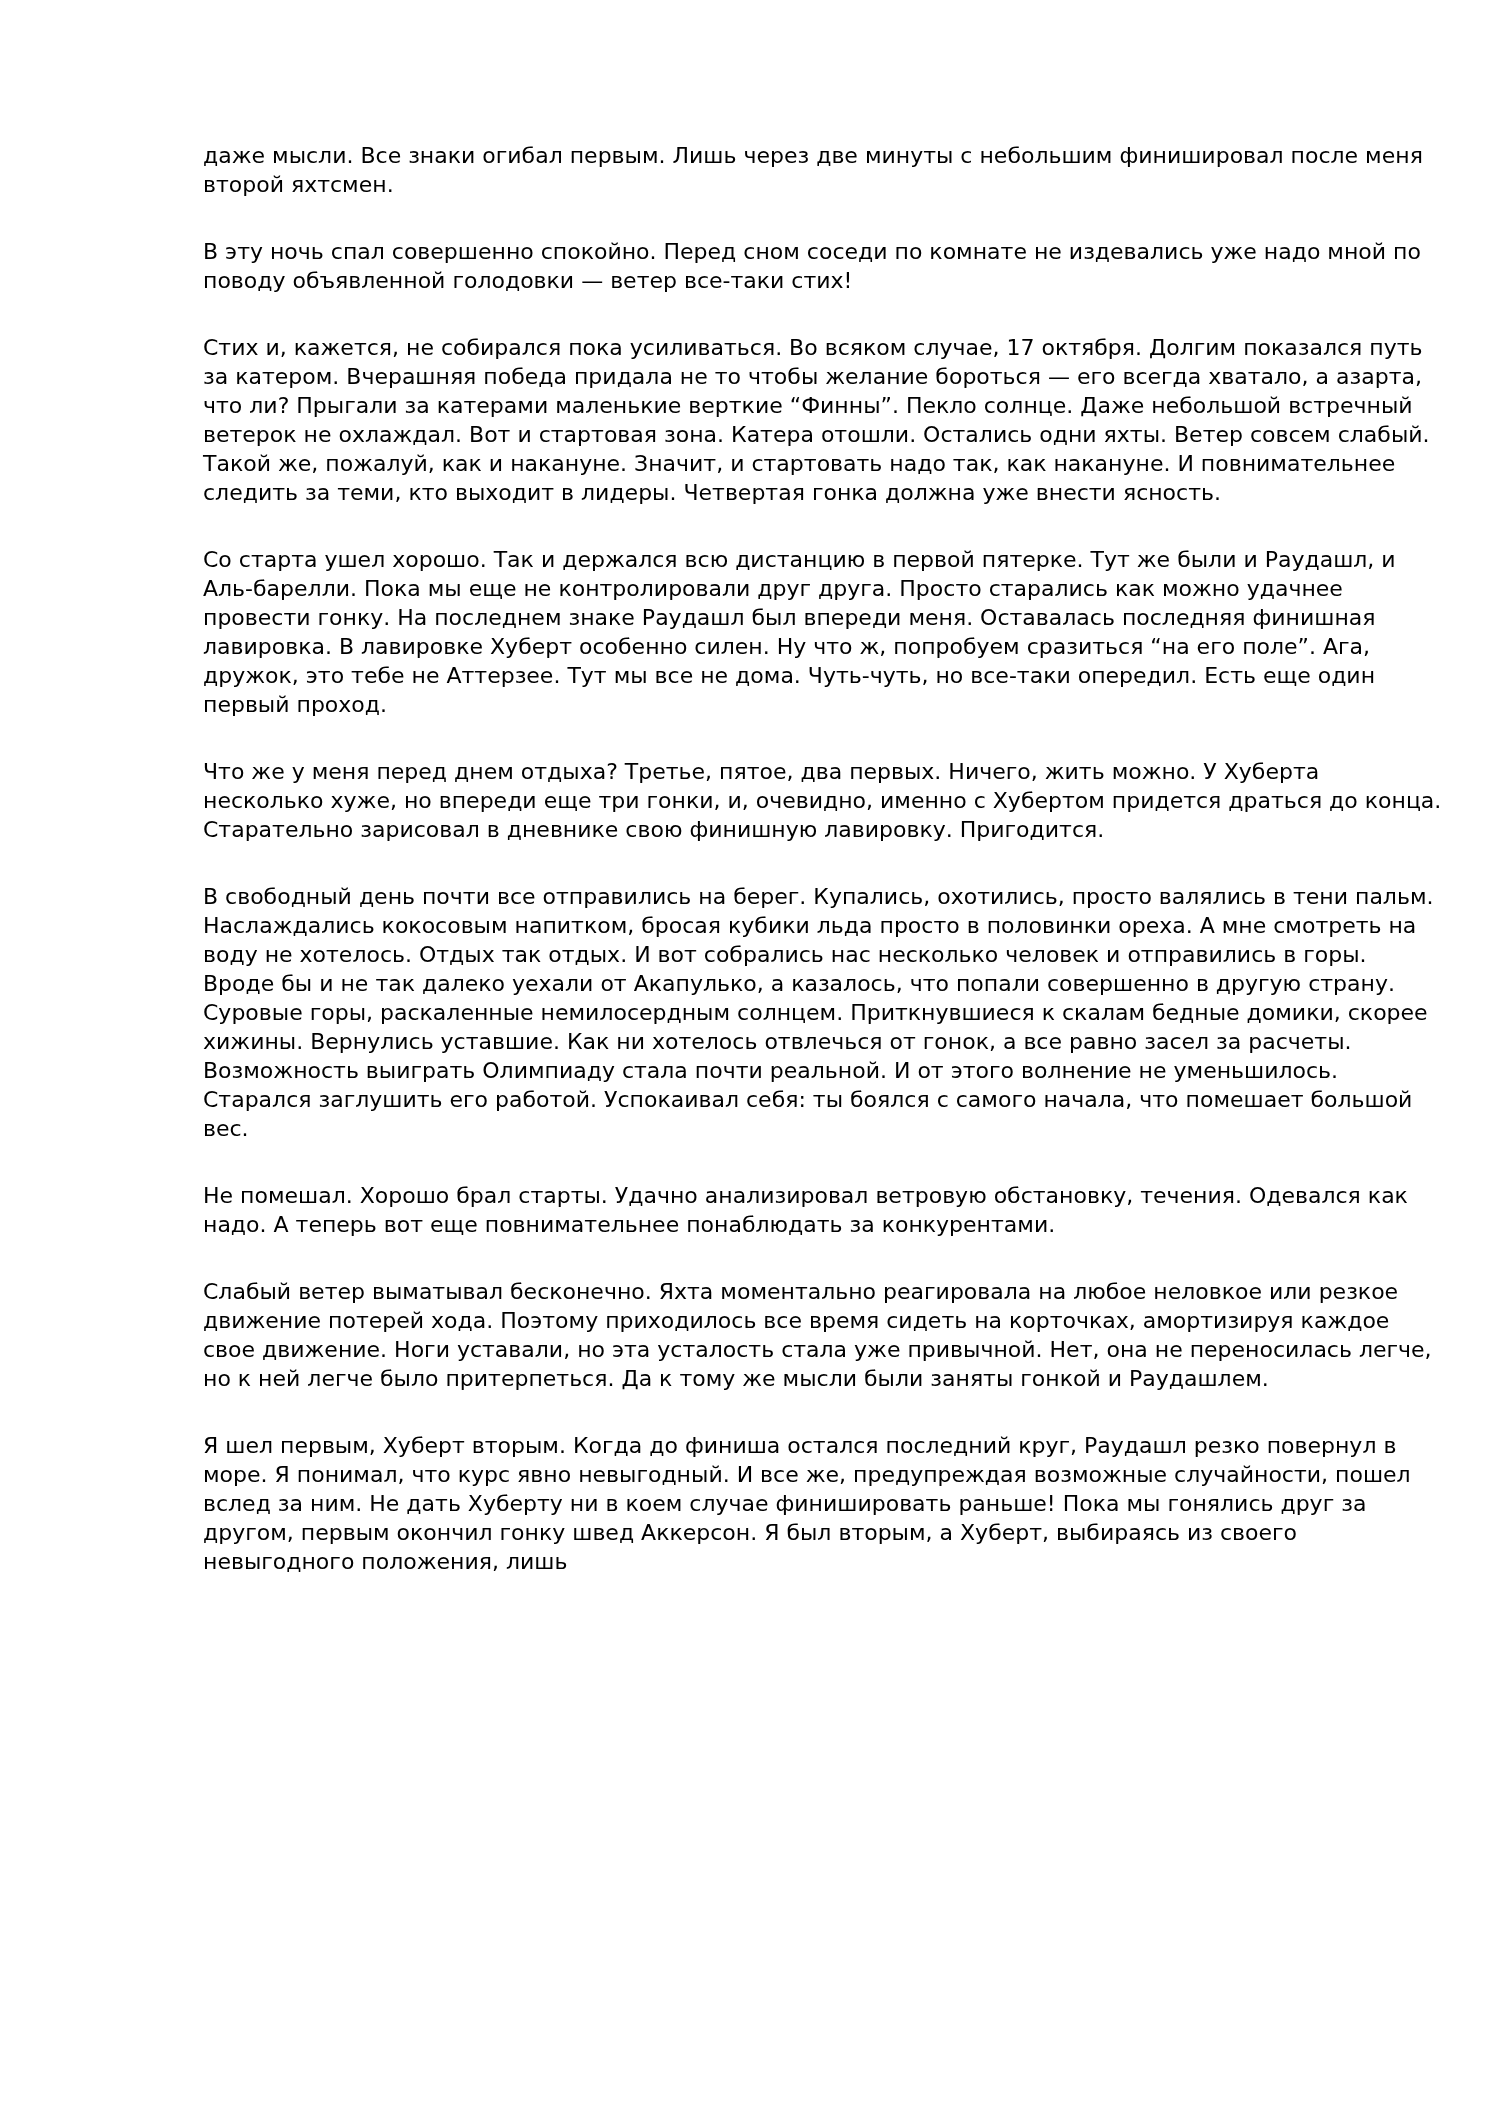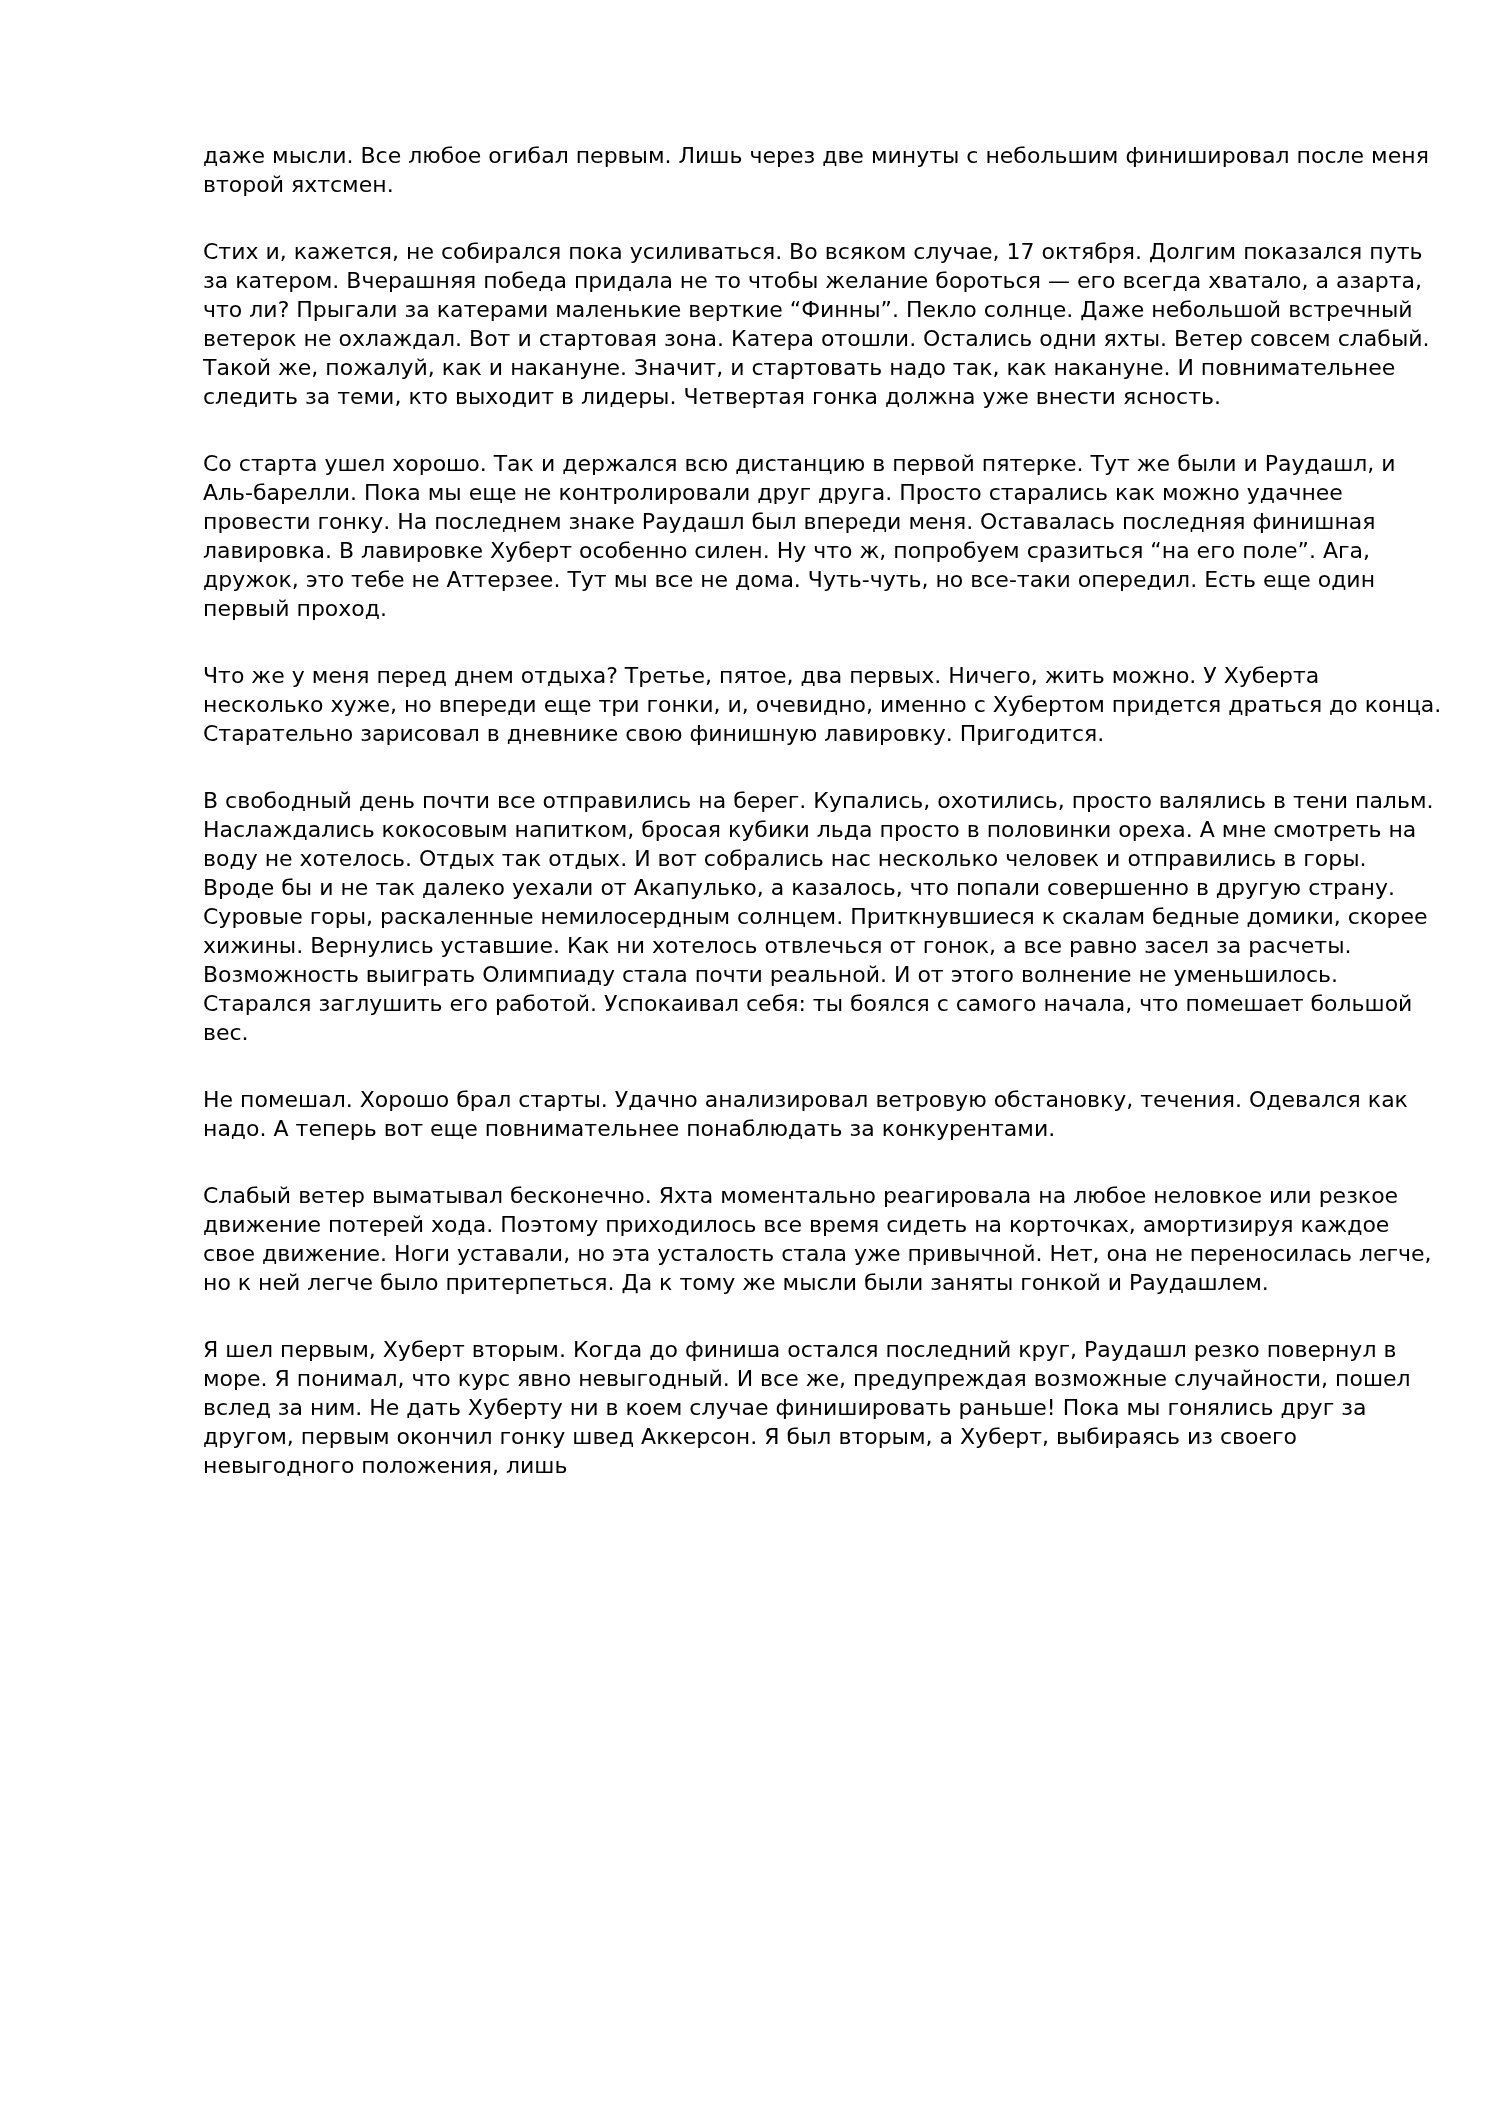--- a/index.html
+++ b/index.html
@@ -27,21 +27,22 @@
       letter-spacing: 0;
       word-spacing: 0;
       text-align: left;
       white-space: normal;
     }
   </style>
 </head>
 <body>
 
 <div class="page">
-  <p class="para">даже мысли. Все любое огибал первым. Лишь через две минуты с небольшим финишировал после меня второй яхтсмен.</p>
+  <p class="para">даже мысли. Все знаки огибал первым. Лишь через две минуты с небольшим финишировал после меня второй яхтсмен.</p>
+  <p class="para">В эту ночь спал совершенно спокойно. Перед сном соседи по комнате не издевались уже надо мной по поводу объявленной голодовки — ветер все-таки стих!</p>
   <p class="para">Стих и, кажется, не собирался пока усиливаться. Во всяком случае, 17 октября. Долгим показался путь за катером. Вчерашняя победа придала не то чтобы желание бороться — его всегда хватало, а азарта, что ли? Прыгали за катерами маленькие верткие “Финны”. Пекло солнце. Даже небольшой встречный ветерок не охлаждал. Вот и стартовая зона. Катера отошли. Остались одни яхты. Ветер совсем слабый. Такой же, пожалуй, как и накануне. Значит, и стартовать надо так, как накануне. И повнимательнее следить за теми, кто выходит в лидеры. Четвертая гонка должна уже внести ясность.</p>
   <p class="para">Со старта ушел хорошо. Так и держался всю дистанцию в первой пятерке. Тут же были и Раудашл, и Аль-барелли. Пока мы еще не контролировали друг друга. Просто старались как можно удачнее провести гонку. На последнем знаке Раудашл был впереди меня. Оставалась последняя финишная лавировка. В лавировке Хуберт особенно силен. Ну что ж, попробуем сразиться “на его поле”. Ага, дружок, это тебе не Аттерзее. Тут мы все не дома. Чуть-чуть, но все-таки опередил. Есть еще один первый проход.</p>
   <p class="para">Что же у меня перед днем отдыха? Третье, пятое, два первых. Ничего, жить можно. У Хуберта несколько хуже, но впереди еще три гонки, и, очевидно, именно с Хубертом придется драться до конца. Старательно зарисовал в дневнике свою финишную лавировку. Пригодится.</p>
   <p class="para">В свободный день почти все отправились на берег. Купались, охотились, просто валялись в тени пальм. Наслаждались кокосовым напитком, бросая кубики льда просто в половинки ореха. А мне смотреть на воду не хотелось. Отдых так отдых. И вот собрались нас несколько человек и отправились в горы. Вроде бы и не так далеко уехали от Акапулько, а казалось, что попали совершенно в другую страну. Суровые горы, раскаленные немилосердным солнцем. Приткнувшиеся к скалам бедные домики, скорее хижины. Вернулись уставшие. Как ни хотелось отвлечься от гонок, а все равно засел за расчеты. Возможность выиграть Олимпиаду стала почти реальной. И от этого волнение не уменьшилось. Старался заглушить его работой. Успокаивал себя: ты боялся с самого начала, что помешает большой вес.</p>
   <p class="para">Не помешал. Хорошо брал старты. Удачно анализировал ветровую обстановку, течения. Одевался как надо. А теперь вот еще повнимательнее понаблюдать за конкурентами.</p>
   <p class="para">Слабый ветер выматывал бесконечно. Яхта моментально реагировала на любое неловкое или резкое движение потерей хода. Поэтому приходилось все время сидеть на корточках, амортизируя каждое свое движение. Ноги уставали, но эта усталость стала уже привычной. Нет, она не переносилась легче, но к ней легче было притерпеться. Да к тому же мысли были заняты гонкой и Раудашлем.</p>
   <p class="para">Я шел первым, Хуберт вторым. Когда до финиша остался последний круг, Раудашл резко повернул в море. Я понимал, что курс явно невыгодный. И все же, предупреждая возможные случайности, пошел вслед за ним. Не дать Хуберту ни в коем случае финишировать раньше! Пока мы гонялись друг за другом, первым окончил гонку швед Аккерсон. Я был вторым, а Хуберт, выбираясь из своего невыгодного положения, лишь</p>
 </div>
 
 </body></html>

